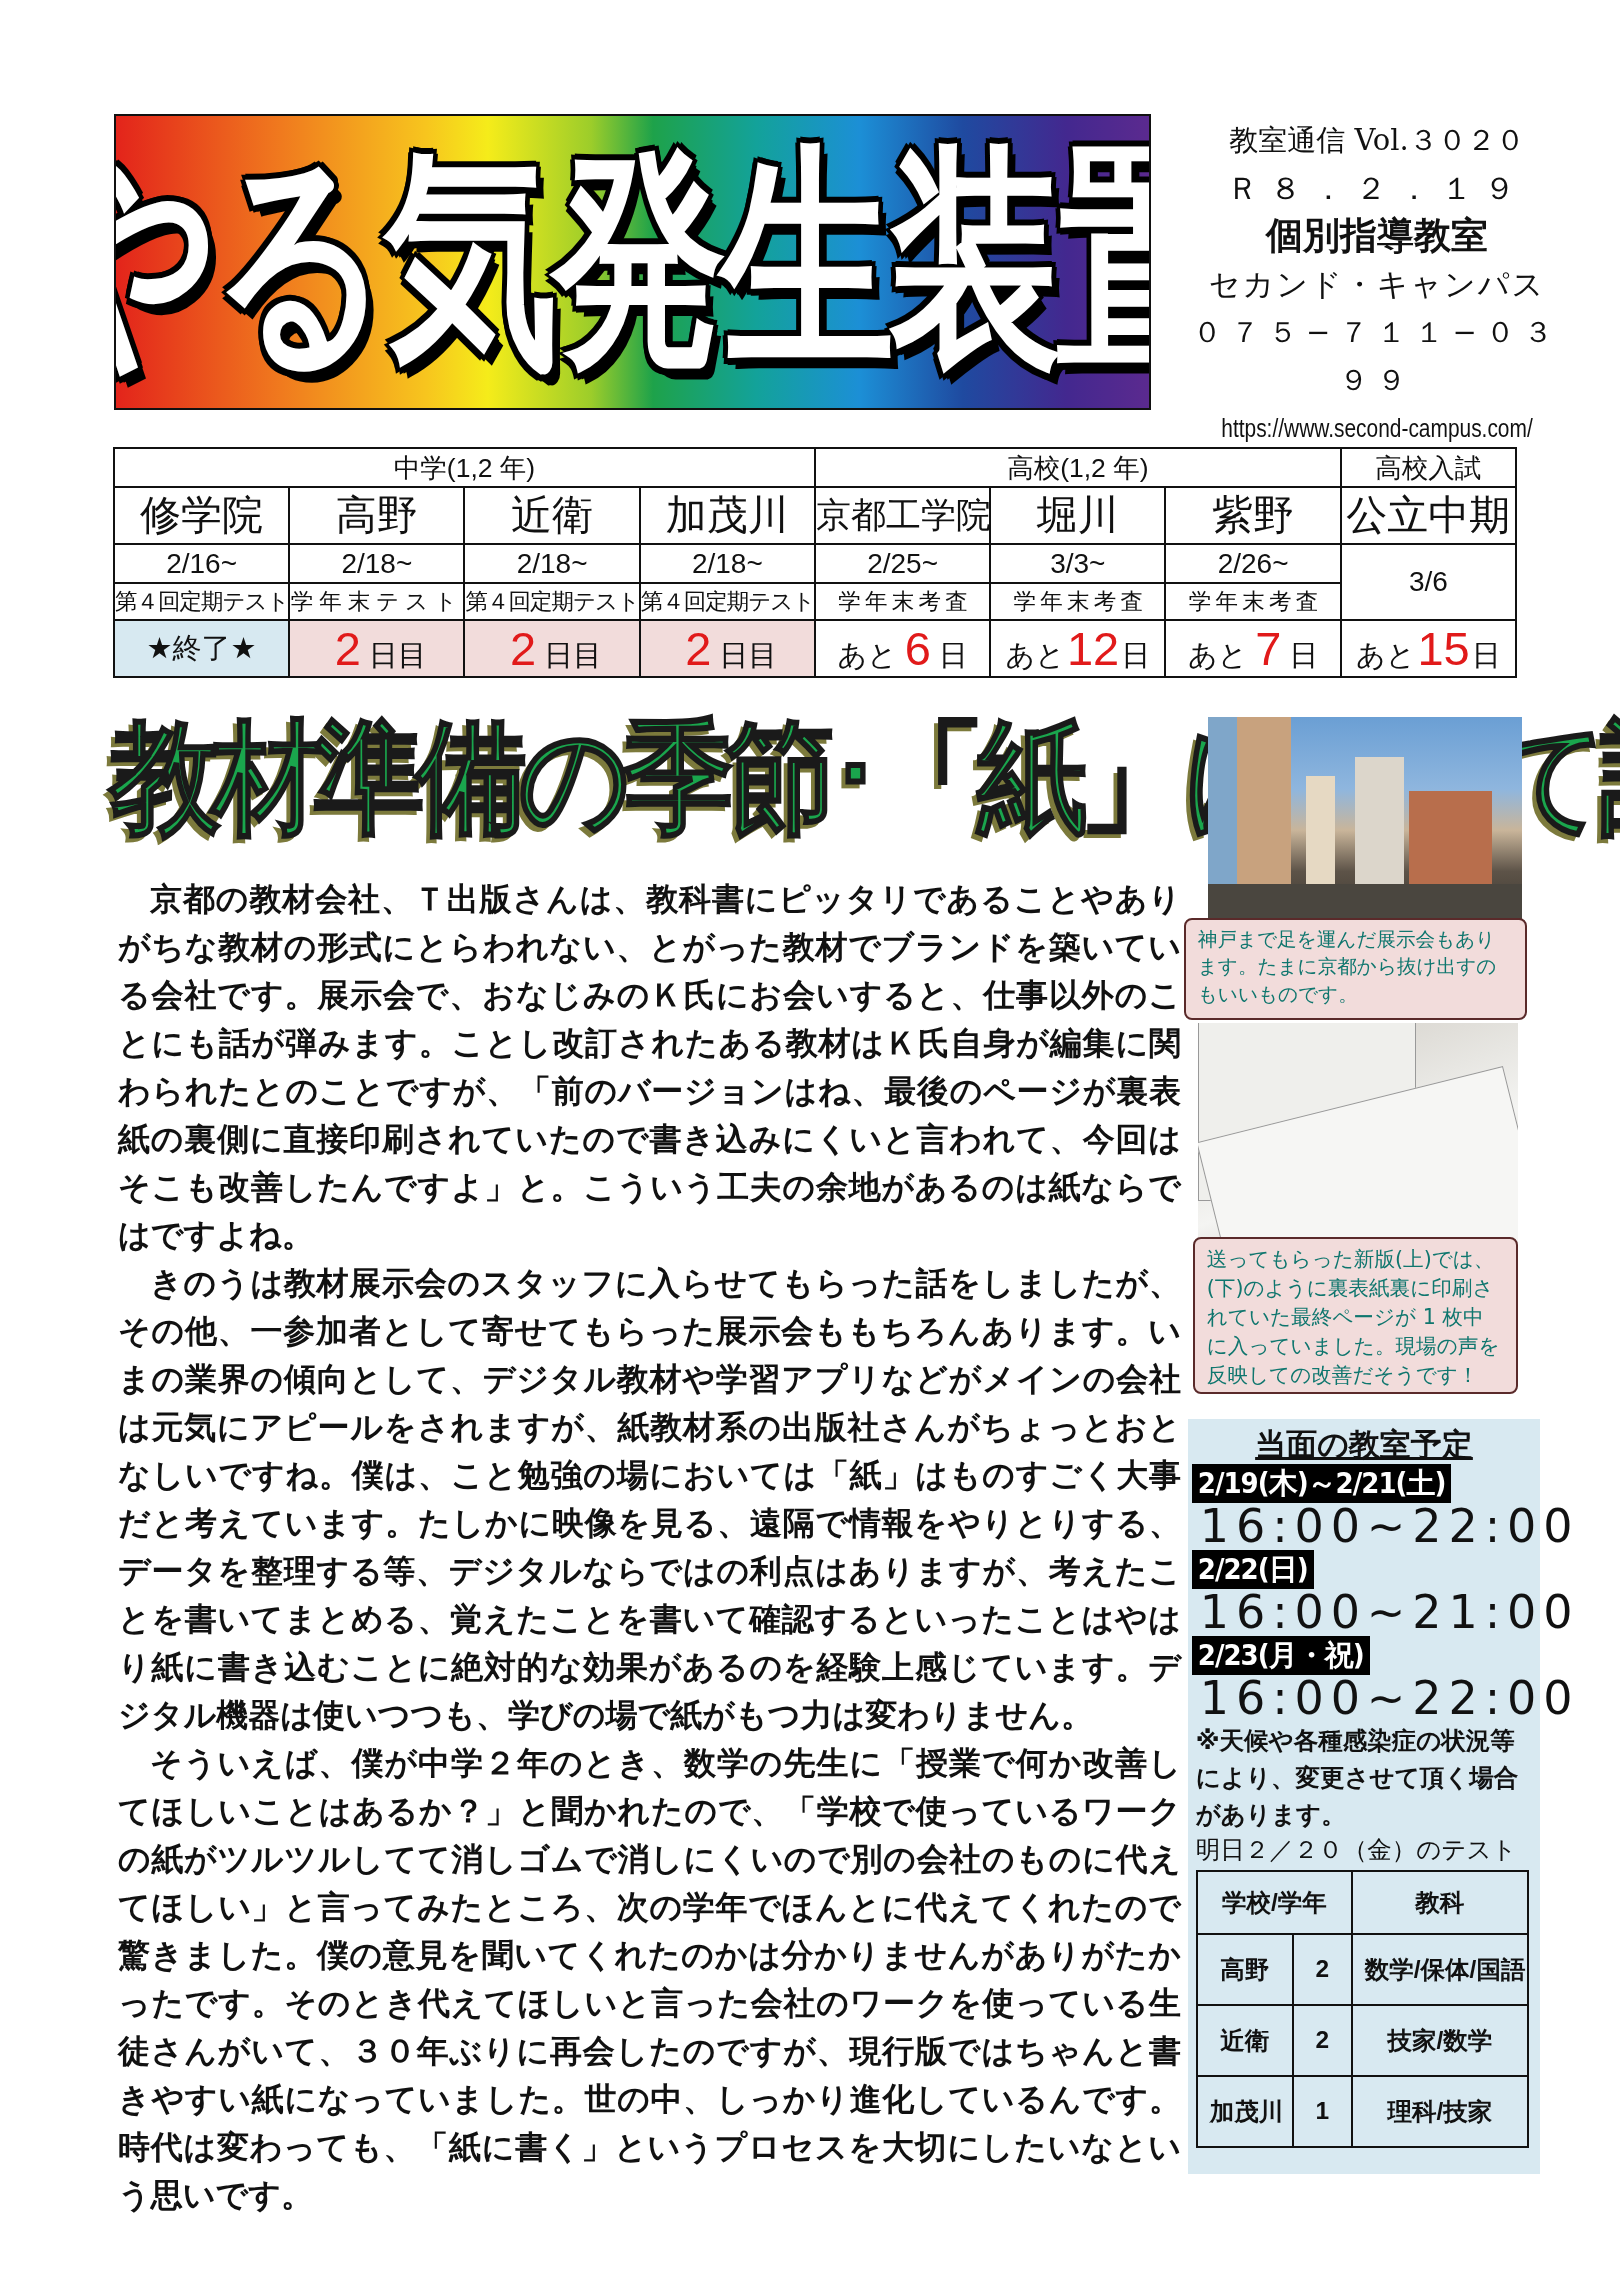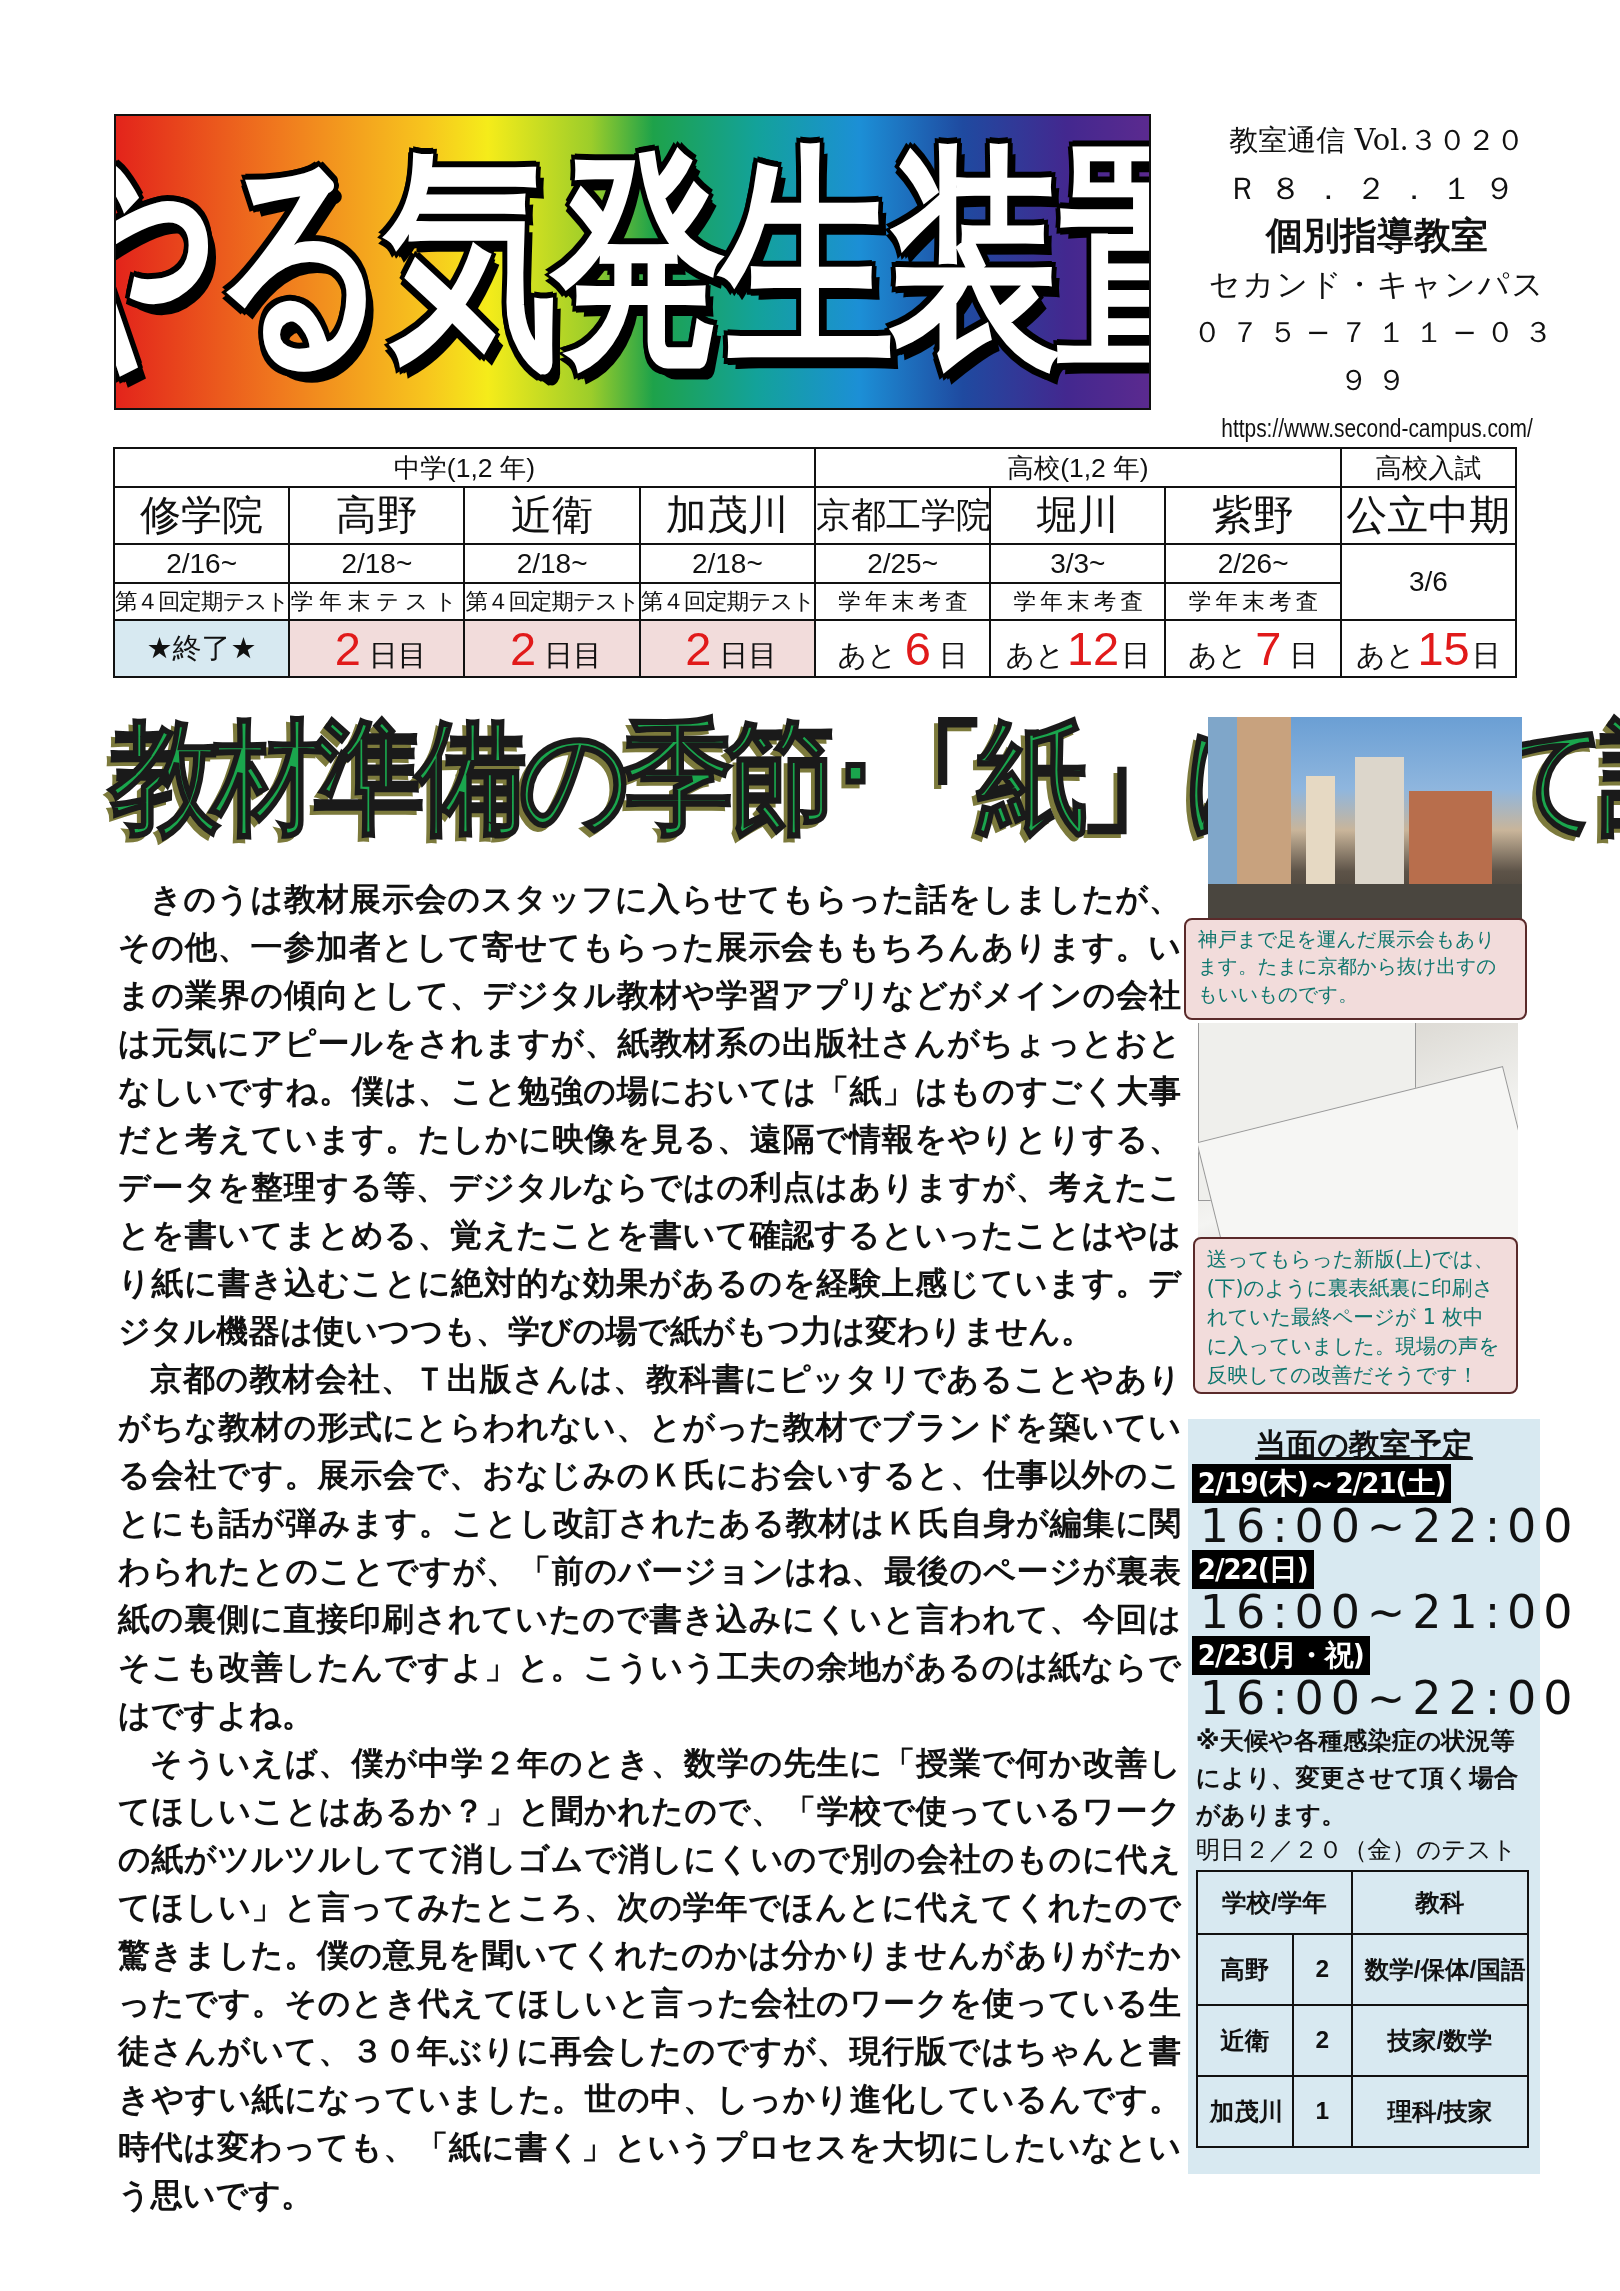--- a/index.html
+++ b/index.html
@@ -154,22 +154,22 @@
     <td class="count"><span>あと</span><span class="num" style="margin:0 2px">12</span><span class="unit">日</span></td>
     <td class="count"><span>あと</span><span class="num">7</span><span class="unit">日</span></td>
     <td class="count"><span>あと</span><span class="num" style="margin:0 2px">15</span><span class="unit">日</span></td>
   </tr>
 </tbody>
   </table>
 
 <div class="headline">教材準備の季節･「紙」について語る</div>
 
 <div class="article">
+  <p>京都の教材会社、Ｔ出版さんは、教科書にピッタリであることやありがちな教材の形式にとらわれない、とがった教材でブランドを築いている会社です。展示会で、おなじみのＫ氏にお会いすると、仕事以外のことにも話が弾みます。ことし改訂されたある教材はＫ氏自身が編集に関わられたとのことですが、「前のバージョンはね、最後のページが裏表紙の裏側に直接印刷されていたので書き込みにくいと言われて、今回はそこも改善したんですよ」と。こういう工夫の余地があるのは紙ならではですよね。</p>
   <p>きのうは教材展示会のスタッフに入らせてもらった話をしましたが、その他、一参加者として寄せてもらった展示会ももちろんあります。いまの業界の傾向として、デジタル教材や学習アプリなどがメインの会社は元気にアピールをされますが、紙教材系の出版社さんがちょっとおとなしいですね。僕は、こと勉強の場においては「紙」はものすごく大事だと考えています。たしかに映像を見る、遠隔で情報をやりとりする、データを整理する等、デジタルならではの利点はありますが、考えたことを書いてまとめる、覚えたことを書いて確認するといったことはやはり紙に書き込むことに絶対的な効果があるのを経験上感じています。デジタル機器は使いつつも、学びの場で紙がもつ力は変わりません。</p>
-  <p>京都の教材会社、Ｔ出版さんは、教科書にピッタリであることやありがちな教材の形式にとらわれない、とがった教材でブランドを築いている会社です。展示会で、おなじみのＫ氏にお会いすると、仕事以外のことにも話が弾みます。ことし改訂されたある教材はＫ氏自身が編集に関わられたとのことですが、「前のバージョンはね、最後のページが裏表紙の裏側に直接印刷されていたので書き込みにくいと言われて、今回はそこも改善したんですよ」と。こういう工夫の余地があるのは紙ならではですよね。</p>
   <p>そういえば、僕が中学２年のとき、数学の先生に「授業で何か改善してほしいことはあるか？」と聞かれたので、「学校で使っているワークの紙がツルツルしてて消しゴムで消しにくいので別の会社のものに代えてほしい」と言ってみたところ、次の学年でほんとに代えてくれたので驚きました。僕の意見を聞いてくれたのかは分かりませんがありがたかったです。そのとき代えてほしいと言った会社のワークを使っている生徒さんがいて、３０年ぶりに再会したのですが、現行版ではちゃんと書きやすい紙になっていました。世の中、しっかり進化しているんです。時代は変わっても、「紙に書く」というプロセスを大切にしたいなという思いです。</p>
 </div>
 
 <div class="photo1">
   <div class="bld" style="left:0;width:29px;height:206px;background:#7fa6c9"></div>
   <div class="bld" style="left:29px;width:54px;height:206px;background:#c8a27e"></div>
   <div class="bld" style="left:98px;width:29px;height:118px;background:#e6d9c3"></div>
   <div class="bld" style="left:147px;width:49px;height:137px;background:#dcd6cb"></div>
   <div class="bld" style="left:201px;width:83px;height:103px;background:#b86e4c"></div>
   <div class="bld" style="left:0;bottom:0;width:314px;height:39px;background:#4a463f"></div>

